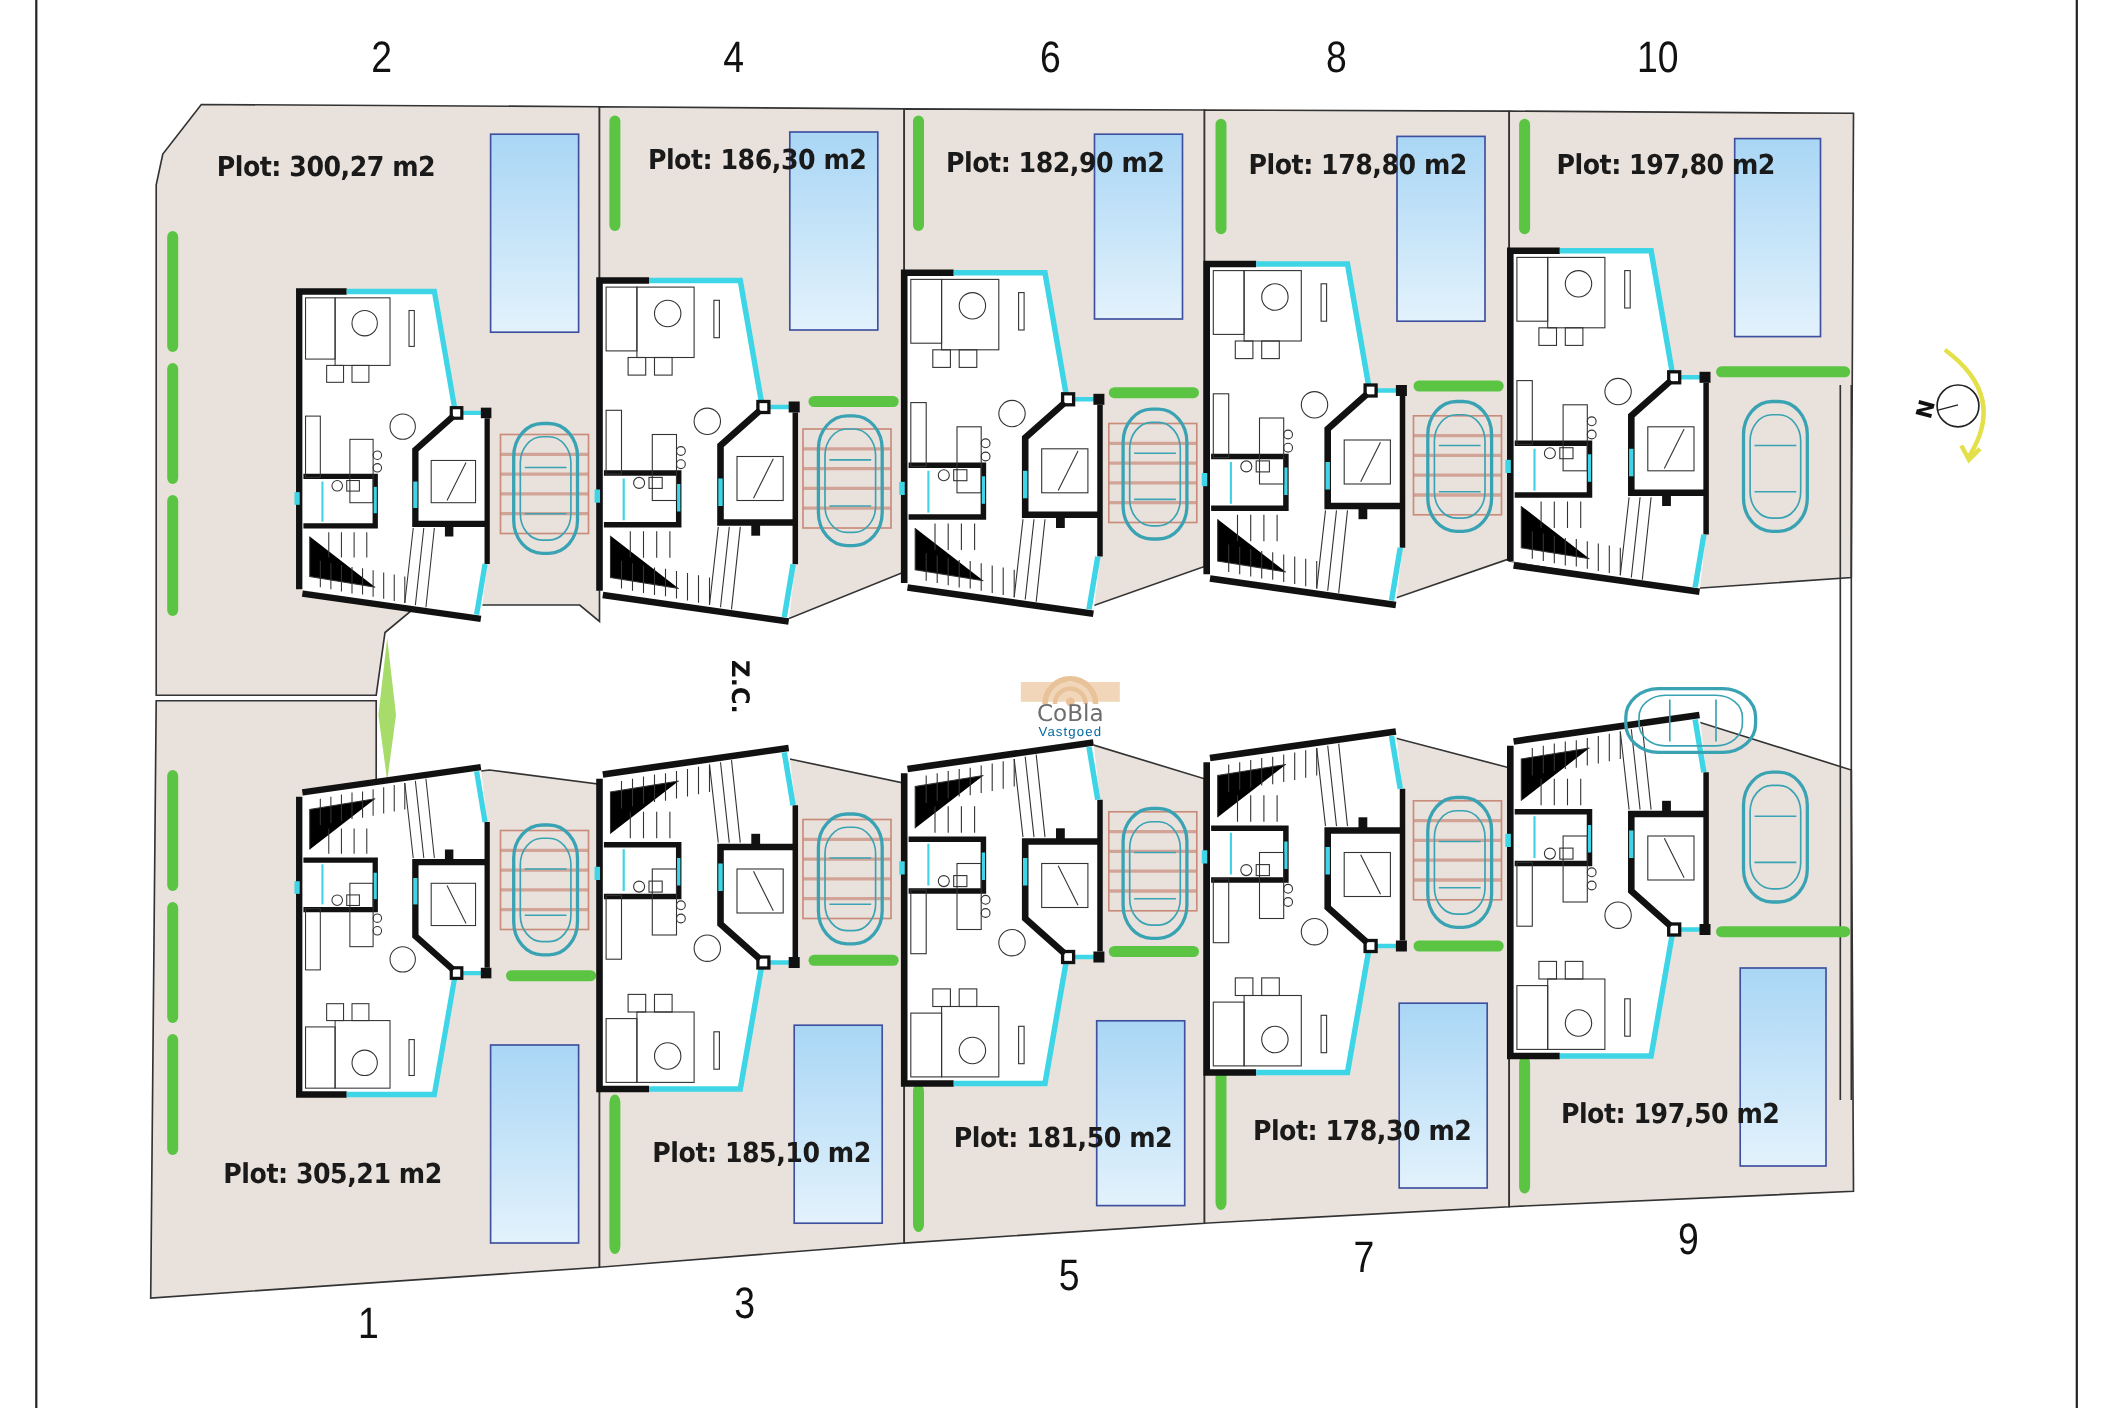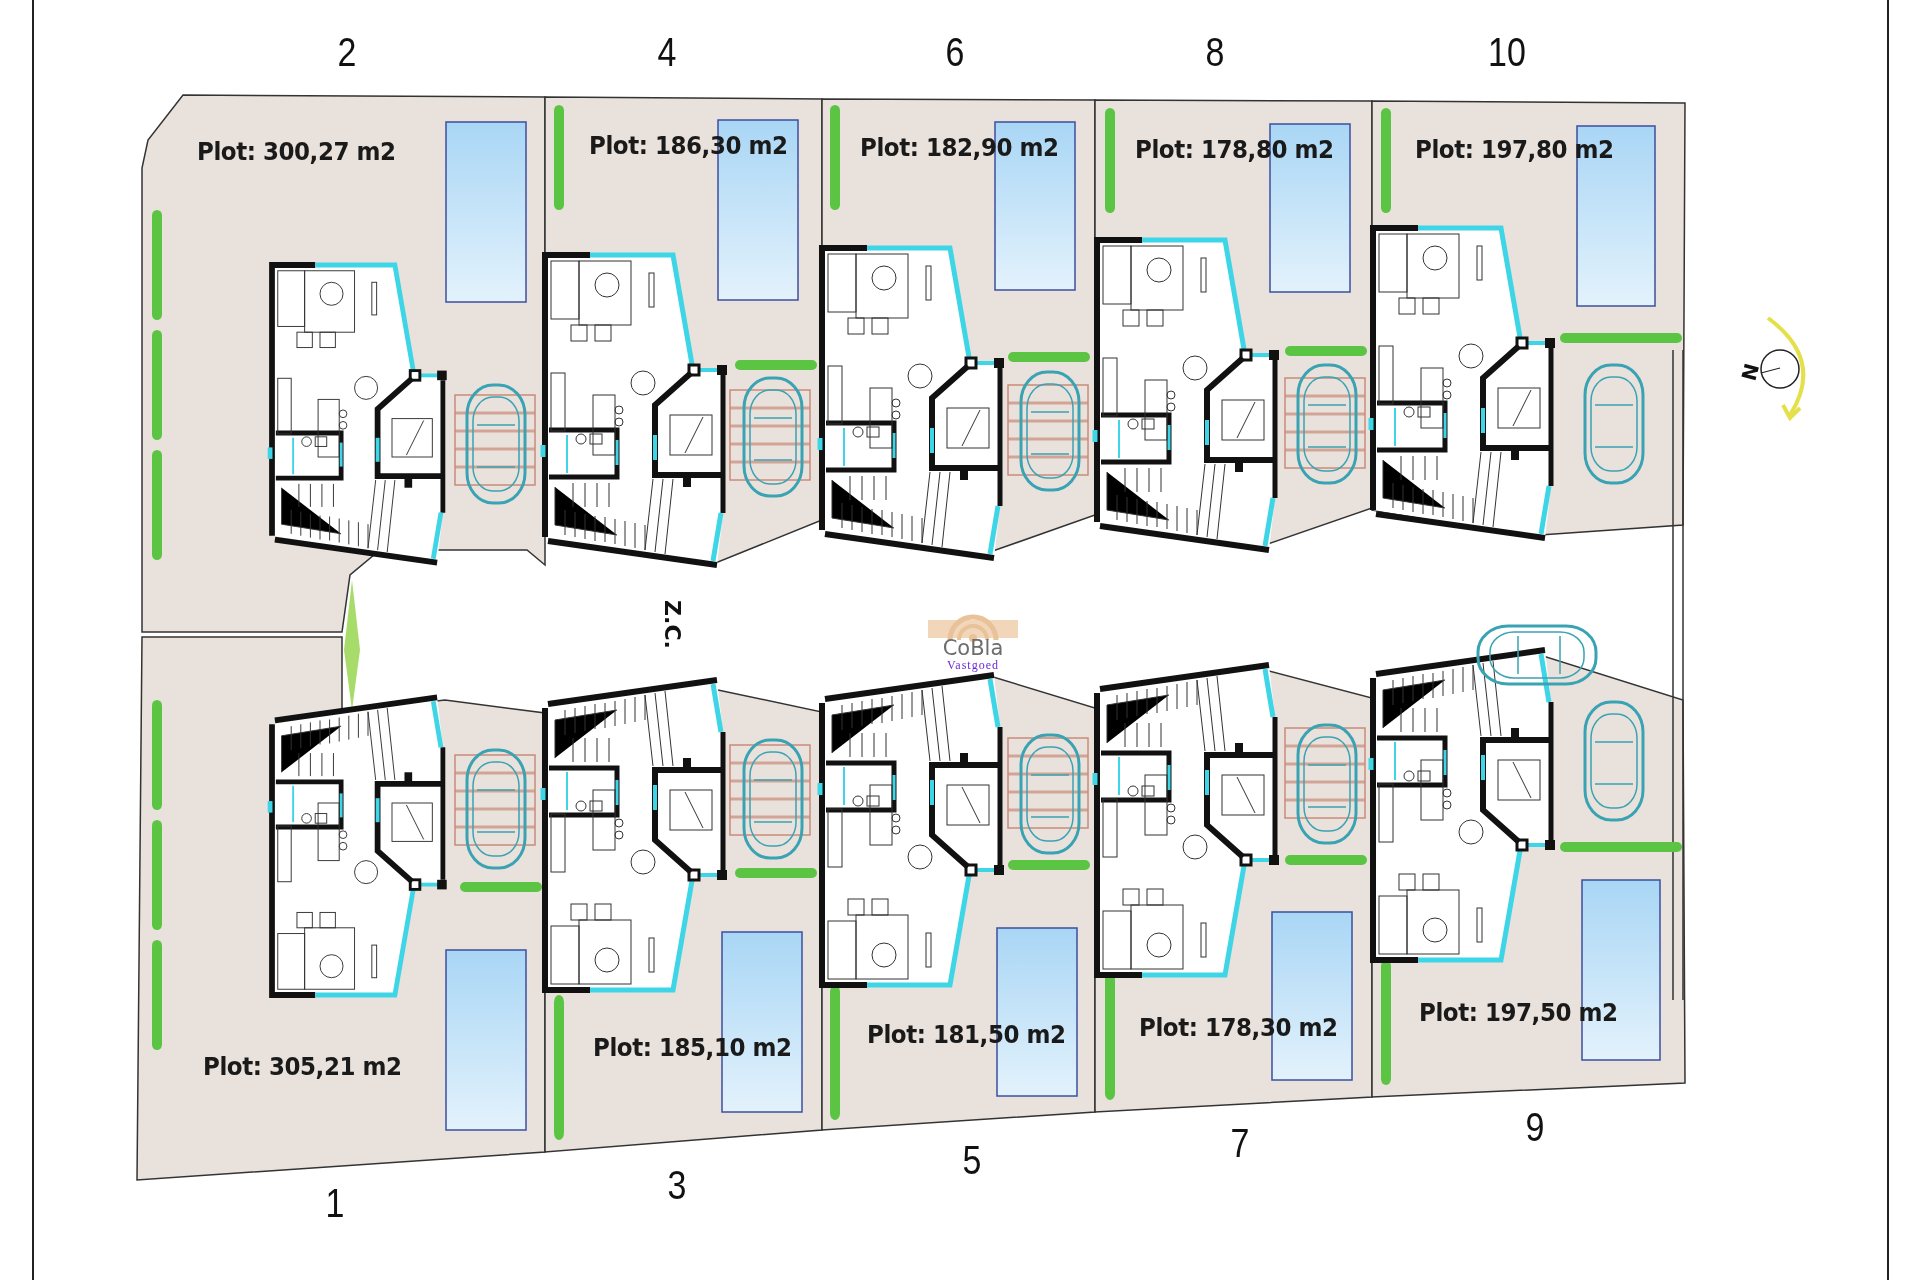--- a/index.html
+++ b/index.html
@@ -9,21 +9,21 @@
   .frame-line { position: absolute; top: 0; bottom: 0; width: 2px; background: #222; }
   .lot-number { position: absolute; font-family: "Liberation Sans Narrow", "Liberation Sans", sans-serif;
                 font-size: 40px; color: #111; transform: translateX(-50%) scaleX(0.85); line-height: 1; }
   .plot-label { position: absolute; font-family: "DejaVu Sans", sans-serif; font-weight: bold;
                 font-size: 25px; color: #1a1a1a; white-space: nowrap; letter-spacing: -0.5px;
                 transform: scaleX(0.92); transform-origin: left center; }
   .road-mark { position: absolute; font-family: "DejaVu Sans", sans-serif; font-weight: bold;
                font-size: 22px; color: #111; transform: rotate(90deg); transform-origin: center; }
   .logo { position: absolute; text-align: center; width: 90px; }
   .logo .brand { font-family: "DejaVu Sans", sans-serif; font-size: 21px; color: #6d6d6d; line-height: 1; display:block; }
-  .logo .sub { font-family: Liberation Serif, serif; font-size: 12px; color: #6d28d9; letter-spacing: 1px; line-height: 1; display:block; }
+  .logo .sub { font-family: Liberation Sans, sans-serif; font-size: 12px; color: #0369a1; letter-spacing: 1px; line-height: 1; display:block; }
   .compass-n { position: absolute; font-family: "DejaVu Sans", sans-serif; font-weight: bold; font-size: 20px;
                color: #111; transform: rotate(-75deg); }
 </style>
 </head>
 <body>
 
 <div id="canvas">
 
   <div class="frame-line" style="left:32px;"></div>
   <div class="frame-line" style="left:1887px;"></div>

